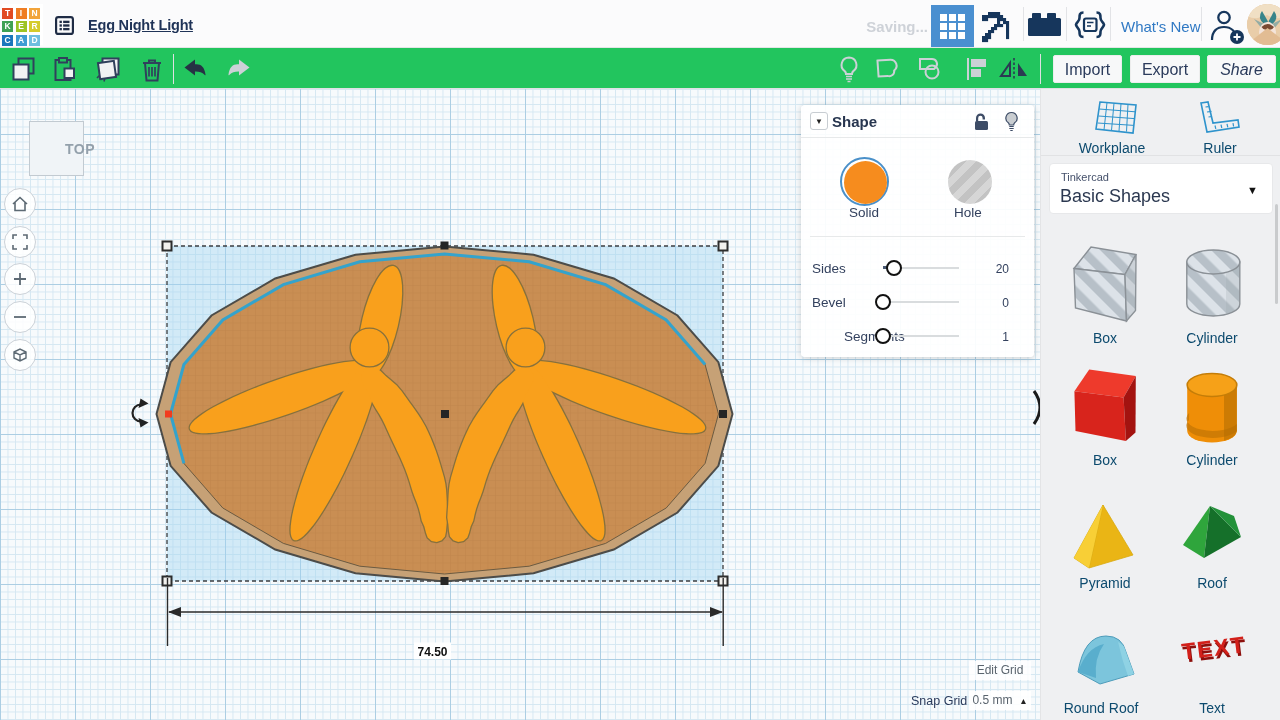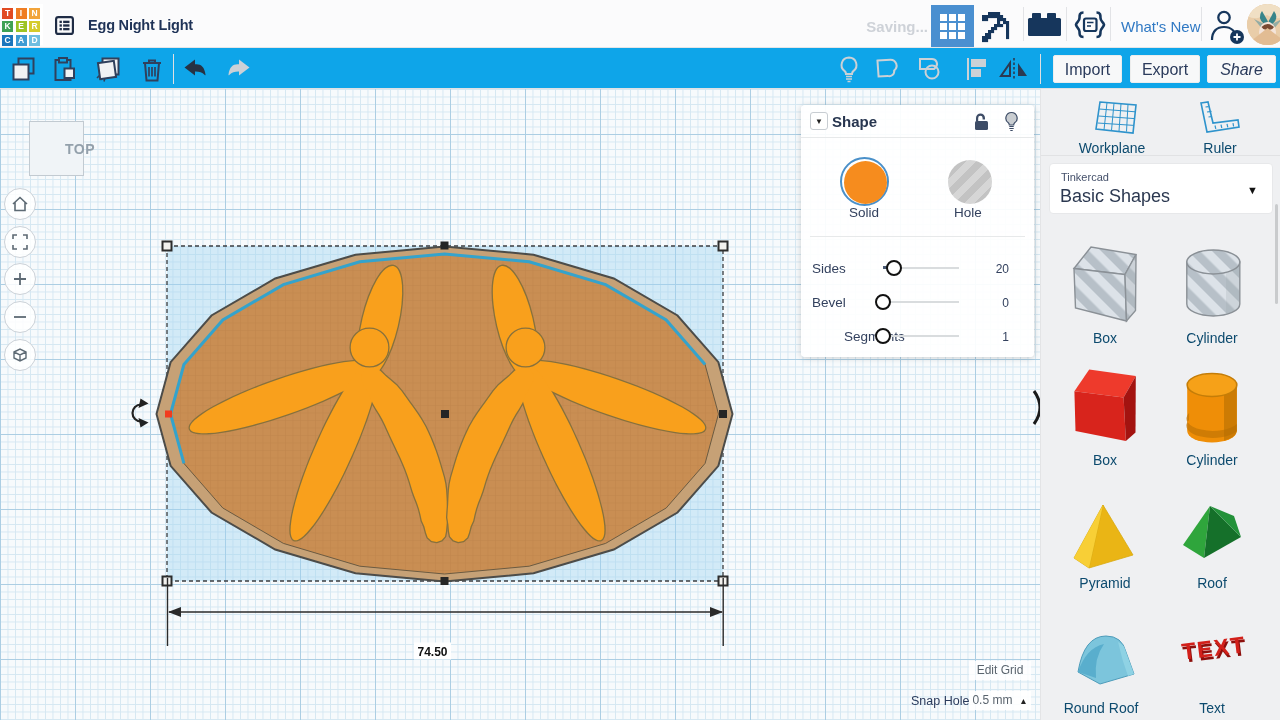--- a/index.html
+++ b/index.html
@@ -3,29 +3,29 @@
 <meta charset="utf-8">
 <style>
 * { margin:0; padding:0; box-sizing:border-box; }
 html,body { width:1280px; height:720px; overflow:hidden; font-family:"Liberation Sans",sans-serif; }
 #app { position:relative; width:1280px; height:720px; background:#fff; }
 
 #topbar { position:absolute; left:0; top:0; width:1280px; height:48px; background:#fbfbfc; border-bottom:1px solid #e4e5e7; }
 #logo { position:absolute; left:2px; top:4px; width:41px; height:41px; background:#fff; }
 #logo div { position:absolute; width:11px; height:11px; color:#fff; font-size:8.5px; font-weight:bold; text-align:center; line-height:11px; }
 #title-ic { position:absolute; left:55px; top:16px; }
-#doc-title { position:absolute; left:88px; top:17px; font-size:14.5px; font-weight:bold; letter-spacing:-0.2px; color:#1f3357; }
+#doc-title { position:absolute; left:88px; top:17px; font-size:14.5px; font-weight:bold; letter-spacing:-0.2px; color:#1f3357;text-decoration:underline; }
 #saving { position:absolute; right:352px; top:18px; font-size:15px; font-weight:bold; color:#ced2d8; }
 #gridbtn { position:absolute; left:931px; top:5px; width:43px; height:42px; background:#4a8fd0; }
 #gridbtn svg { position:absolute; left:9px; top:9px; }
 .tsep { position:absolute; top:7px; width:1px; height:34px; background:#e2e3e6; }
 #whatsnew { position:absolute; left:1121px; top:18px; font-size:15px; color:#3079c4; }
 #avatar { position:absolute; left:1247px; top:4px; width:41px; height:41px; border-radius:50%; overflow:hidden; background:#e6c49c; }
 
-#toolbar { position:absolute; left:0; top:48px; width:1280px; height:41px; background:#0ea5e9; border-bottom:1px solid #e0e1e3; }
+#toolbar { position:absolute; left:0; top:48px; width:1280px; height:41px; background:#22c55e; border-bottom:1px solid #e0e1e3; }
 #toolbar svg { position:absolute; top:7px; }
 .btn { position:absolute; top:7px; height:28px; background:#f7f8f9; border:1px solid #eceded; border-radius:2px; font-size:16px; color:#2b3b5c; text-align:center; line-height:27px; }
 
 #canvas { position:absolute; left:0; top:89px; width:1040px; height:631px;
   background-color:#f7fafc;
   background-image:
     linear-gradient(90deg, #accee3 0px, #accee3 1px, transparent 1px),
     linear-gradient(180deg, #accee3 0px, #accee3 1px, transparent 1px),
     linear-gradient(90deg, #d5e7f2 0px, #d5e7f2 1px, transparent 1px),
     linear-gradient(180deg, #d5e7f2 0px, #d5e7f2 1px, transparent 1px);
@@ -182,21 +182,21 @@
       <div class="track" style="top:196px;"></div>
       <div class="knob" style="left:74px;top:189px;"></div>
       <div class="dval" style="top:191px;">0</div>
       <div class="dlab" style="left:11px;top:224px;margin-left:32px;">Segments</div>
       <div class="track" style="top:230px;"></div>
       <div class="knob" style="left:74px;top:223px;"></div>
       <div class="dval" style="top:225px;">1</div>
     </div>
 
     <div id="editgrid">Edit Grid</div>
-    <div id="snaplab">Snap Hole</div>
+    <div id="snaplab">Snap Grid</div>
     <div id="snapdd">0.5 mm &nbsp;<span style="font-size:8.5px;color:#222;">▲</span></div>
   </div>
 
   <div id="rpanel">
     <svg width="46" height="36" viewBox="0 0 46 36" style="position:absolute;left:53px;top:11px;" fill="none" stroke="#2e93cc" stroke-width="1.6">
       <path d="M6 2 L42 5 L39 33 L2 29 Z"></path>
       <path d="M5.2 9 L41.3 11.8 M4.5 16 L40.6 18.6 M3.7 23 L39.9 25.4 M13 2.6 L10 29.8 M20 3.2 L17.5 30.4 M27 3.7 L25 31 M34 4.3 L32.5 31.6" stroke-width="1"></path>
     </svg>
     <div class="plab" style="left:-9px;top:51px;width:160px;">Workplane</div>
     <svg width="42" height="34" viewBox="0 0 42 34" style="position:absolute;left:157px;top:12px;" fill="none" stroke="#2e93cc" stroke-width="1.6">

